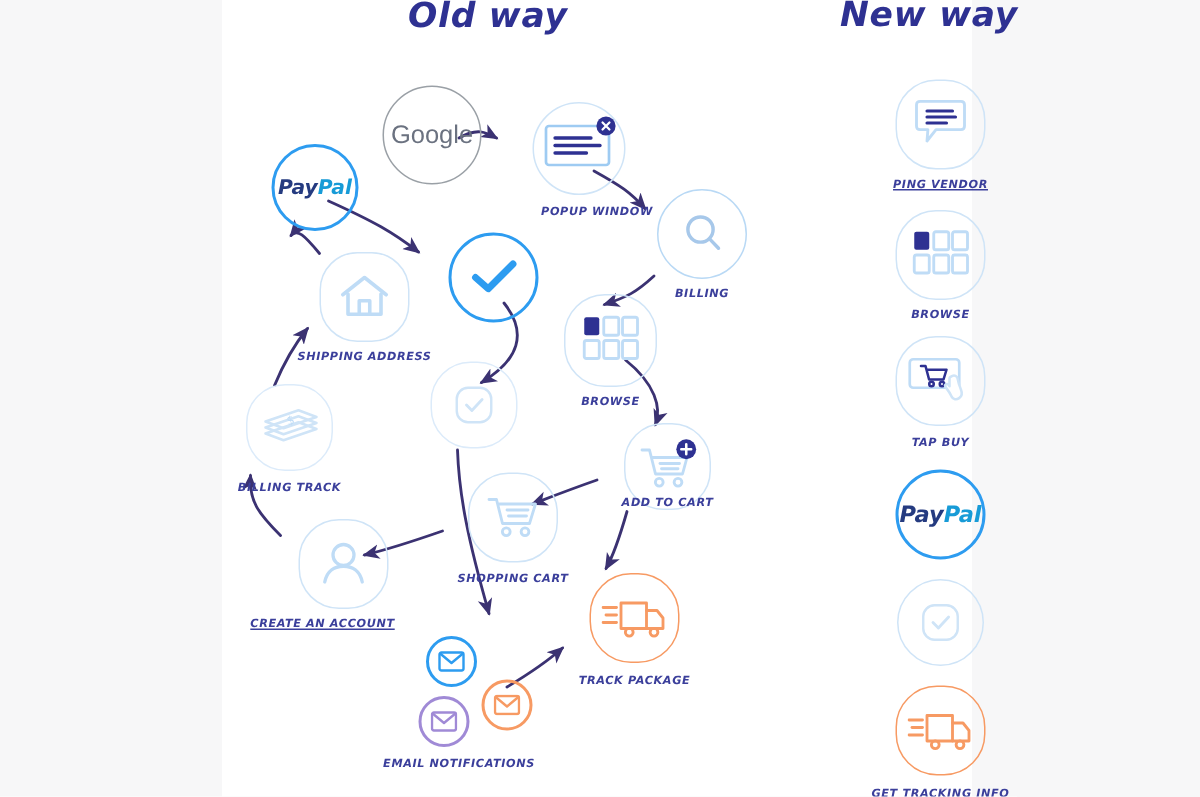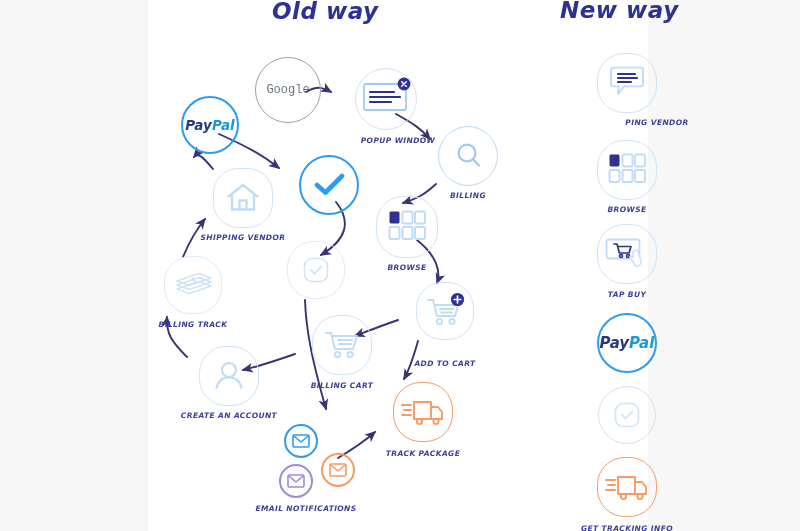--- a/index.html
+++ b/index.html
@@ -45,22 +45,22 @@
     font-weight:bold;
     color:#3b3f9b;
     letter-spacing:0.4px;
     white-space:nowrap;
     text-align:center;
     transform:translateX(-50%);
   }
   svg.lines{position:absolute;left:0;top:0;width:800px;height:531px;pointer-events:none;}
   .gl{ 
     position:absolute;
-    font-family:Liberation Mono, monospace;
-    font-size:12px;
+    font-family:Liberation Sans, sans-serif;
+    font-size:17px;
     color:#6b7280;
     white-space:nowrap;
     transform:translate(-50%,-50%);
   }
   .pp{
     position:absolute;
     font-family:"DejaVu Sans", sans-serif;
     font-style:italic;
     font-weight:bold;
     font-size:15px;
@@ -162,21 +162,21 @@
     </svg>
   </div>
 
   <div class="node">
     <div class="ring" style="left:195px;top:168px;width:60px;height:60px;border-radius:42%;border:1.6px solid #cfe4f7;"></div>
     <svg style="position:absolute;left:208px;top:182px;" width="34" height="32" viewBox="0 0 34 32">
       <path d="M2.5,14.5 L17,3 L31.5,14.5" fill="none" stroke="#bfdcf6" stroke-width="2.4" stroke-linecap="round" stroke-linejoin="round"></path>
       <path d="M6,14 L6,27.5 L28,27.5 L28,14" fill="none" stroke="#bfdcf6" stroke-width="2.4" stroke-linecap="round" stroke-linejoin="round"></path>
       <path d="M13.5,27.5 L13.5,18.5 L20.5,18.5 L20.5,27.5" fill="none" stroke="#bfdcf6" stroke-width="2.4" stroke-linecap="round" stroke-linejoin="round"></path>
     </svg>
-    <div class="caption" style="left:225px;top:233px;">SHIPPING VENDOR</div>
+    <div class="caption" style="left:225px;top:233px;">SHIPPING ADDRESS</div>
   </div>
 
   <div class="node">
     <div class="ring" style="left:358px;top:196px;width:62px;height:62px;border-radius:44%;border:1.6px solid #cfe4f7;"></div>
     <svg style="position:absolute;left:370px;top:210px;" width="38" height="34" viewBox="0 0 38 34">
       <rect x="1.5" y="1.5" width="10" height="12" rx="1.4" fill="#2e3192"></rect>
       <rect x="14.5" y="1.5" width="10" height="12" rx="1.4" fill="none" stroke="#bfdcf6" stroke-width="1.9"></rect>
       <rect x="27" y="1.5" width="10" height="12" rx="1.4" fill="none" stroke="#bfdcf6" stroke-width="1.9"></rect>
       <rect x="1.5" y="17" width="10" height="12" rx="1.4" fill="none" stroke="#bfdcf6" stroke-width="1.9"></rect>
       <rect x="14.5" y="17" width="10" height="12" rx="1.4" fill="none" stroke="#bfdcf6" stroke-width="1.9"></rect>
@@ -212,46 +212,46 @@
       <g fill="none" stroke="#bfdcf6" stroke-width="1.9" stroke-linecap="round" stroke-linejoin="round">
         <path d="M2,8 L7,8 L11,24 L29,24 L32,13 L9,13"></path>
         <circle cx="13.5" cy="29.5" r="2.6"></circle>
         <circle cx="26" cy="29.5" r="2.6"></circle>
         <line x1="14" y1="17" x2="27" y2="17"></line>
         <line x1="15" y1="20.5" x2="26" y2="20.5"></line>
       </g>
       <circle cx="31.5" cy="7.5" r="6.6" fill="#2e3192"></circle>
       <path d="M31.5,4.2 L31.5,10.8 M28.2,7.5 L34.8,7.5" stroke="#ffffff" stroke-width="1.7" stroke-linecap="round"></path>
     </svg>
-    <div class="caption" style="left:427px;top:359px;text-align:center;">ADD TO CART</div>
+    <div class="caption" style="left:427px;top:330px;text-align:center;">ADD TO CART</div>
   </div>
 
   <div class="node">
     <div class="ring" style="left:294px;top:315px;width:60px;height:60px;border-radius:45%;border:1.6px solid #cfe4f7;"></div>
     <svg style="position:absolute;left:306px;top:328px;" width="38" height="34" viewBox="0 0 38 34">
       <g fill="none" stroke="#bfdcf6" stroke-width="1.9" stroke-linecap="round" stroke-linejoin="round">
         <path d="M2,5 L7,5 L11,21 L29,21 L33,8 L9,8"></path>
         <circle cx="13.5" cy="26.5" r="2.6"></circle>
         <circle cx="26" cy="26.5" r="2.6"></circle>
         <line x1="14" y1="12" x2="28" y2="12"></line>
         <line x1="15" y1="16" x2="27" y2="16"></line>
       </g>
     </svg>
-    <div class="caption" style="left:324px;top:381px;">BILLING CART</div>
+    <div class="caption" style="left:324px;top:381px;">SHOPPING CART</div>
   </div>
 
   <div class="node">
     <div class="ring" style="left:181px;top:346px;width:60px;height:60px;border-radius:45%;border:1.6px solid #cfe4f7;"></div>
     <svg style="position:absolute;left:195px;top:360px;" width="32" height="32" viewBox="0 0 32 32">
       <g fill="none" stroke="#bfdcf6" stroke-width="2.2" stroke-linecap="round">
         <circle cx="16" cy="10" r="7"></circle>
         <path d="M3.5,28 C5,20.5 10.2,17.5 16,17.5 C21.8,17.5 27,20.5 28.5,28"></path>
       </g>
     </svg>
-    <div class="caption" style="left:211px;top:411px;">CREATE AN ACCOUNT</div>
+    <div class="caption" style="left:197px;top:411px;text-decoration:underline;">CREATE AN ACCOUNT</div>
   </div>
 
   <div class="node">
     <div class="ring" style="left:375px;top:382px;width:60px;height:60px;border-radius:46%;border:1.8px solid #f79a63;"></div>
     <svg style="position:absolute;left:383px;top:397px;" width="44" height="30" viewBox="0 0 44 30">
       <g fill="none" stroke="#f79a63" stroke-width="1.9" stroke-linecap="round" stroke-linejoin="round">
         <line x1="1" y1="8" x2="10" y2="8"></line>
         <line x1="3" y1="13" x2="10" y2="13"></line>
         <line x1="1" y1="18" x2="10" y2="18"></line>
         <path d="M13,5 L30,5 L30,22 L13,22 Z"></path>
@@ -286,21 +286,21 @@
   </div>
 
   <div class="node">
     <div class="ring" style="left:579px;top:53px;width:60px;height:60px;border-radius:45%;border:1.6px solid #cfe4f7;"></div>
     <svg style="position:absolute;left:590px;top:66px;" width="38" height="34" viewBox="0 0 38 34">
       <path d="M3,4 Q3,1.6 5.4,1.6 L32.6,1.6 Q35,1.6 35,4 L35,18 Q35,20.4 32.6,20.4 L16,20.4 L10,28 L10.6,20.4 L5.4,20.4 Q3,20.4 3,18 Z" fill="none" stroke="#bfdcf6" stroke-width="1.9" stroke-linejoin="round"></path>
       <line x1="10" y1="8" x2="27" y2="8" stroke="#2e3192" stroke-width="2.1" stroke-linecap="round"></line>
       <line x1="10" y1="12" x2="29" y2="12" stroke="#2e3192" stroke-width="2.1" stroke-linecap="round"></line>
       <line x1="10" y1="16" x2="23" y2="16" stroke="#2e3192" stroke-width="2.1" stroke-linecap="round"></line>
     </svg>
-    <div class="caption" style="left:639px;top:118px;">PING VENDOR</div>
+    <div class="caption" style="left:609px;top:118px;text-decoration:underline;">PING VENDOR</div>
   </div>
 
   <div class="node">
     <div class="ring" style="left:579px;top:140px;width:60px;height:60px;border-radius:45%;border:1.6px solid #cfe4f7;"></div>
     <svg style="position:absolute;left:590px;top:153px;" width="38" height="34" viewBox="0 0 38 34">
       <rect x="1.5" y="1.5" width="10" height="12" rx="1.4" fill="#2e3192"></rect>
       <rect x="14.5" y="1.5" width="10" height="12" rx="1.4" fill="none" stroke="#bfdcf6" stroke-width="1.9"></rect>
       <rect x="27" y="1.5" width="10" height="12" rx="1.4" fill="none" stroke="#bfdcf6" stroke-width="1.9"></rect>
       <rect x="1.5" y="17" width="10" height="12" rx="1.4" fill="none" stroke="#bfdcf6" stroke-width="1.9"></rect>
       <rect x="14.5" y="17" width="10" height="12" rx="1.4" fill="none" stroke="#bfdcf6" stroke-width="1.9"></rect>

